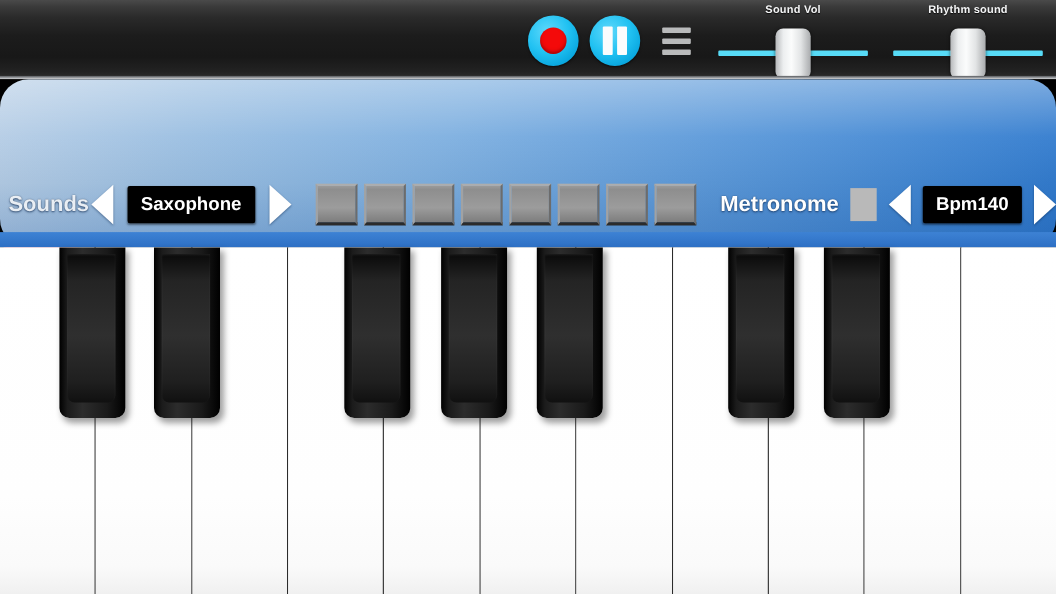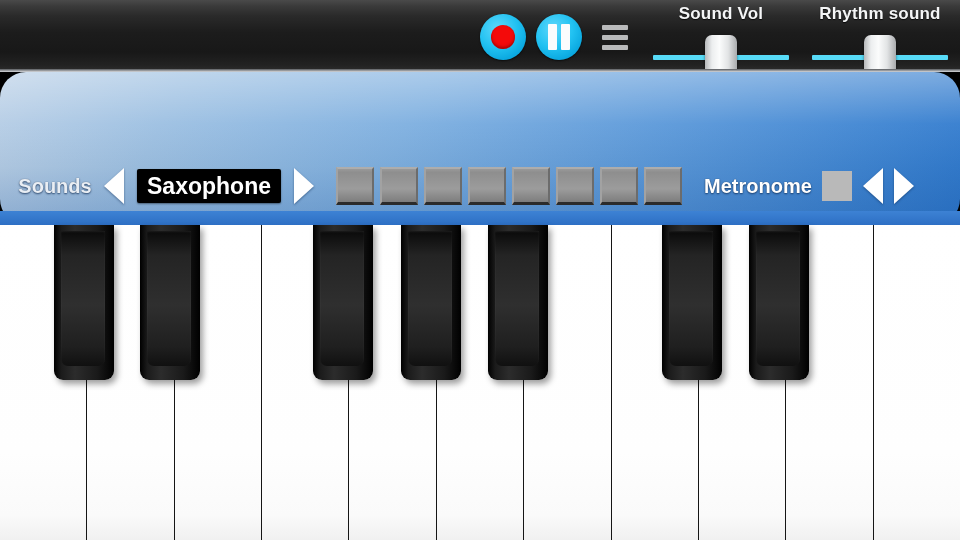--- a/index.html
+++ b/index.html
@@ -35,21 +35,21 @@
              box-shadow: inset 0 -2px 3px rgba(120,0,0,.6); }
   .pause-bars { display: flex; gap: 4px; }
   .pause-bars span { display: block; width: 9px; height: 26px; background: #fbfcfd; border-radius: 1px; }
 
   .menu-icon { display: flex; flex-direction: column; gap: 5px; margin-left: 10px; cursor: pointer; }
   .menu-icon i { display: block; width: 26px; height: 5px; background: #b9babb; border-radius: 1px; }
 
   .slider-group { position: absolute; top: 4px; width: 170px; text-align: center; }
   .slider-group.sv { left: 636px; }
   .slider-group.rs { left: 795px; }
-  .slider-label { color: #f4f5f6; font-size: 17px; font-weight: bold; letter-spacing: .2px;
+  .slider-label { color: #f4f5f6; font-size: 10px; font-weight: bold; letter-spacing: .2px;
                   text-shadow: 0 1px 1px rgba(0,0,0,.8); }
   .slider-track-wrap { position: relative; height: 52px; margin-top: 7px; }
   .slider-track { position: absolute; left: 17px; right: 17px; top: 24px; height: 5px;
                   background: #57dbf7; border-radius: 1px; }
   .slider-thumb {
     position: absolute; left: 50%; top: 4px; margin-left: -16px;
     width: 32px; height: 46px; border-radius: 7px;
     background: linear-gradient(to right, #b6b8ba 0%, #eceeef 22%, #fbfcfc 45%, #e2e4e5 72%, #a9abad 100%);
     box-shadow: 0 1px 3px rgba(0,0,0,.55);
   }
@@ -76,21 +76,21 @@
     text-shadow: 0 1px 2px rgba(12,40,80,.75), 0 0 1px rgba(0,0,0,.4);
     white-space: nowrap;
   }
   .lbl.dim { color: #e9eef4; }
 
   .arrow { width: 0; height: 0; cursor: pointer; filter: drop-shadow(0 1px 1px rgba(10,40,80,.5)); }
   .arrow-l { border-top: 18px solid transparent; border-bottom: 18px solid transparent; border-right: 20px solid #ffffff; }
   .arrow-r { border-top: 18px solid transparent; border-bottom: 18px solid transparent; border-left: 20px solid #ffffff; }
 
   .valuebox {
-    background: #000000; color: #ffffff; font-size: 23px; font-weight: bold;
+    background: #000000; color: #ffffff; font-size: 17px; font-weight: bold;
     text-align: center; line-height: 34px; height: 34px; border-radius: 2px;
     box-shadow: 0 1px 2px rgba(0,0,0,.45);
   }
 
   .preset-strip { display: flex; gap: 6px; }
   .preset {
     width: 38px; height: 38px;
     background: linear-gradient(to bottom, #9a9a9a 0%, #8e8e8e 10%, #9c9c9c 60%, #7d7d7d 100%);
     border-top: 2px solid #adadad; border-left: 2px solid #a2a2a2;
     border-bottom: 3px solid #2b2b2b; border-right: 2px solid #6c6c6c;
@@ -221,20 +221,21 @@
         <div class="preset"></div>
         <div class="preset"></div>
         <div class="preset"></div>
         <div class="preset"></div>
         <div class="preset"></div>
       </div>
 
       <div class="lbl" style="margin-left:22px;text-align:center;">Metronome</div>
       <div class="toggle-sq light" style="margin-left:10px;"></div>
       <div class="arrow arrow-l" style="margin-left:11px;"></div>
+      <div class="valuebox" style="width:112px; margin-left:11px;">Bpm140</div>
       <div class="arrow arrow-r" style="margin-left:11px;"></div>
     </div>
 
     <div class="row row2">
       <div style="width:316px;"></div>
       <div class="lbl">Rhythms</div>
       <div class="toggle-sq dark" style="margin-left:10px;"></div>
       <div class="arrow arrow-l" style="margin-left:11px;"></div>
       <div class="valuebox" style="width:128px; margin-left:11px;">Dubstep9</div>
       <div class="arrow arrow-r" style="margin-left:11px;"></div>

